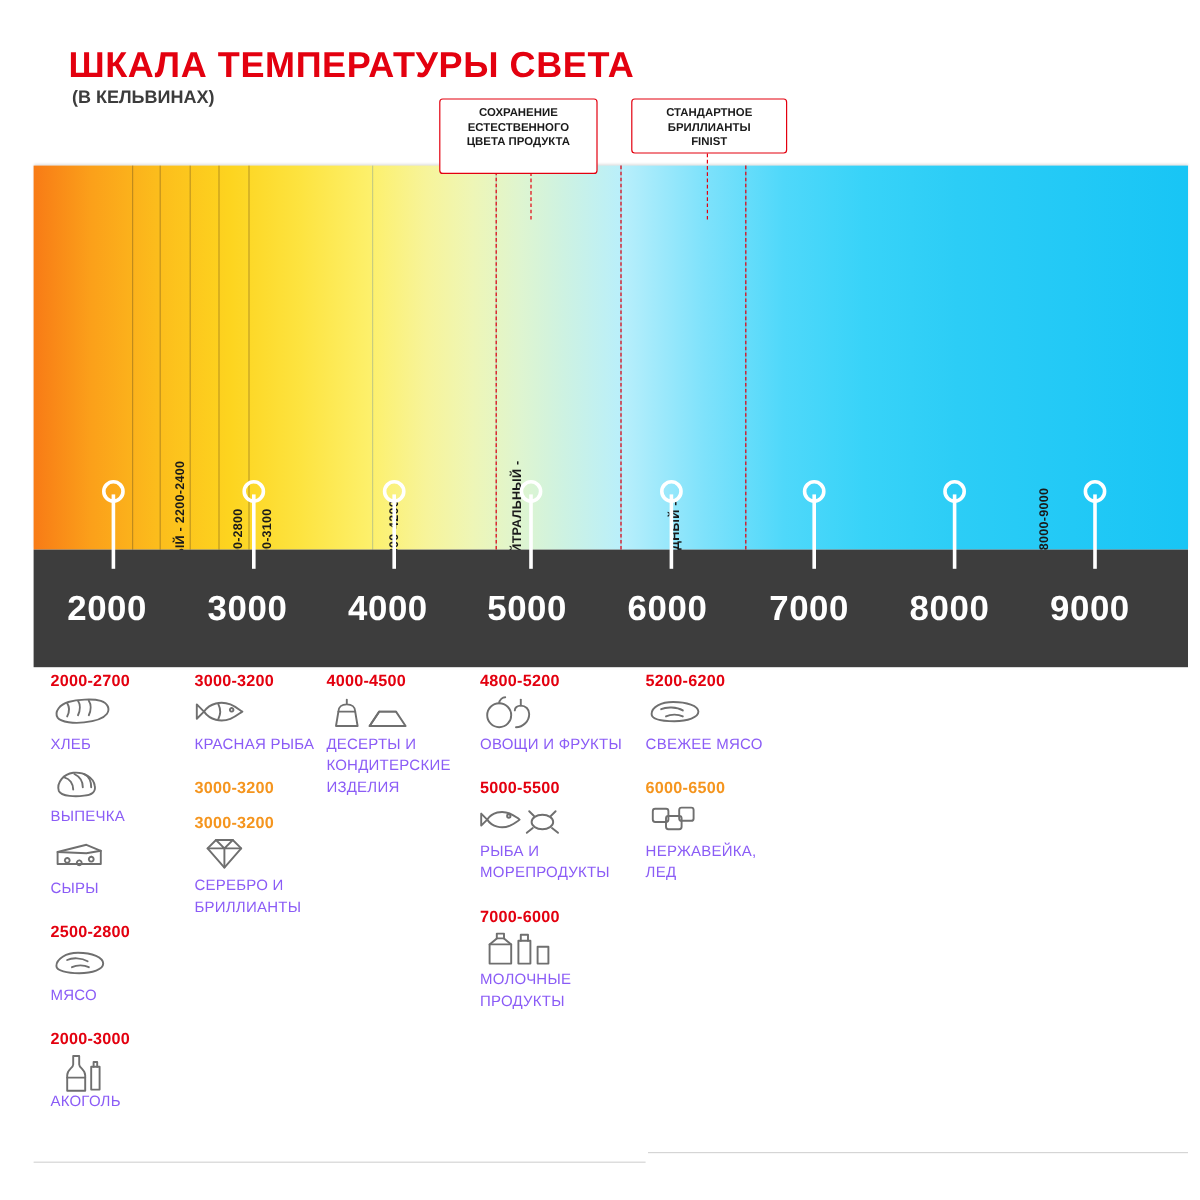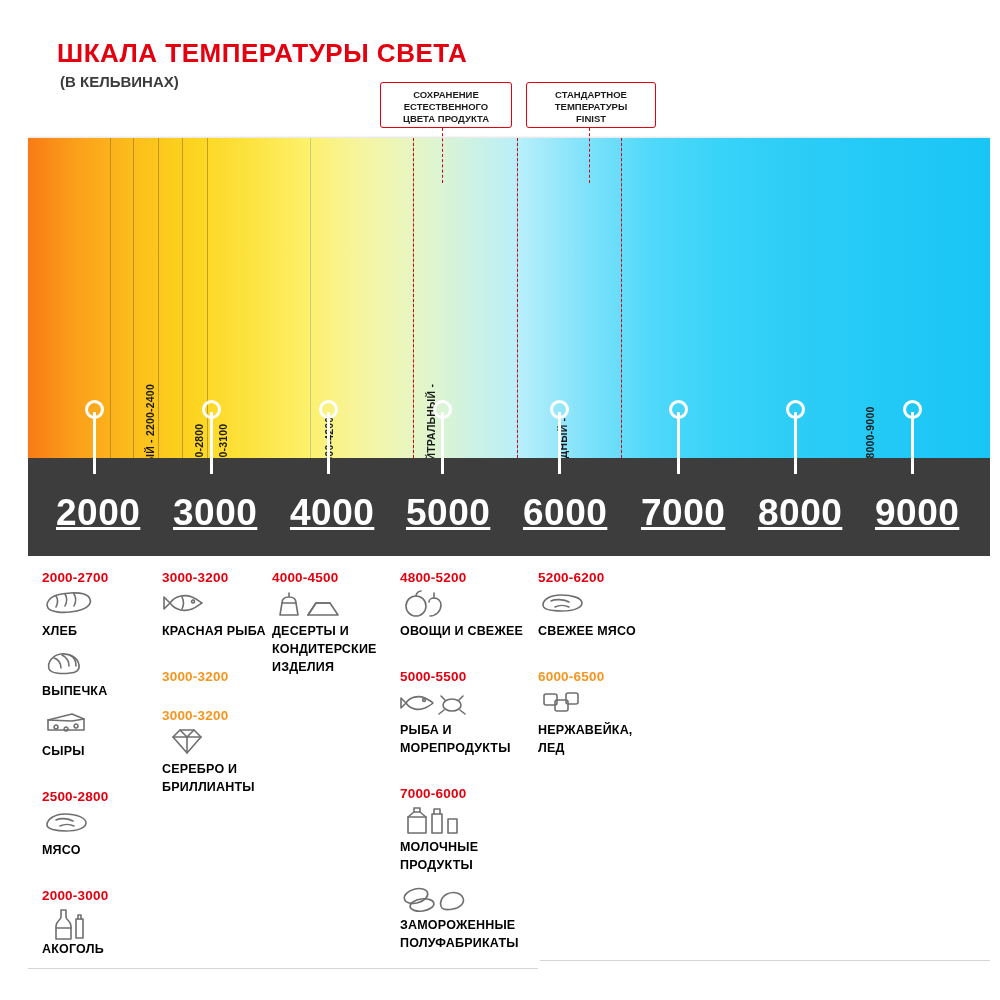--- a/index.html
+++ b/index.html
@@ -10,21 +10,21 @@
     font-family:"Liberation Sans", sans-serif;
     color:#333;
     overflow:hidden;
     position:relative;
   }
   #page { position:relative; width:1000px; height:1000px; }
 
   
   .title {
     position:absolute; left:57px; top:38px;
-    font-size:26px; font-weight:bold; color:#e3000f;
+    font-size:30px; font-weight:bold; color:#e3000f;
     letter-spacing:0.5px;
   }
   .subtitle {
     position:absolute; left:60px; top:73px;
     font-size:15px; font-weight:bold; color:#3c3c3c;
   }
 
   
   .callout {
     position:absolute;
@@ -32,21 +32,21 @@
     background:#ffffff;
     border-radius:3px;
     text-align:center;
     font-size:9.5px;
     font-weight:bold;
     color:#1a1a1a;
     line-height:1.25;
     padding:6px 4px 5px 4px;
     z-index:6;
   }
-  #callout-natural { left:380px; top:82px; width:132px; height:46px; }
+  #callout-natural { left:366px; top:82px; width:132px; height:63px; }
   #callout-finist  { left:526px; top:82px; width:130px; height:46px; }
 
   .callout-stem {
     position:absolute;
     border-left:1.5px dashed #e3000f;
     z-index:5;
   }
 
   
   #band {
@@ -105,43 +105,42 @@
     position:absolute;
     width:19px; height:19px; border-radius:50%;
     border:3px solid #ffffff; background:transparent;
     z-index:3;
   }
   .tick-stem {
     position:absolute; width:3px; background:#ffffff; z-index:2;
   }
   .tick-num {
     position:absolute;
-    font-size:37px; font-weight:bold; color:#ffffff;
+    font-size:29px; font-weight:bold; color:#ffffff;
     letter-spacing:0.5px;
-    text-decoration:underline;
   }
 
   
   #legend { position:absolute; left:0; top:560px; width:1000px; height:420px; }
   .col { position:absolute; top:0; }
   #col1 { left:42px; width:118px; }
   #col2 { left:162px; width:118px; }
   #col3 { left:272px; width:128px; }
   #col4 { left:400px; width:135px; }
   #col5 { left:538px; width:110px; }
 
   .range {
     font-size:13.5px; font-weight:bold; color:#e3000f;
-    margin:10px 0 4px 0; letter-spacing:0.2px;
+    margin:0 0 4px 0; letter-spacing:0.2px;
   }
   .range.orange { color:#f5951e; }
   .item { margin:0 0 10px 0; }
   .item .ico { display:block; height:30px; margin-bottom:2px; }
   .item .cap {
-    font-size:12.5px; font-weight:bold; color:#000000;
+    font-size:12.5px; font-weight:normal; color:#8b5cf6;
     line-height:1.2; letter-spacing:0.2px;
   }
   .gap { height:10px; }
 
   
   .bottom-rule { position:absolute; height:1px; background:#d5d5d5; }
 
   svg { display:block; }
   .st { fill:none; stroke:#6f6f6f; stroke-width:1.6; stroke-linejoin:round; stroke-linecap:round; }
 </style>
@@ -153,21 +152,21 @@
   <div class="title">ШКАЛА ТЕМПЕРАТУРЫ СВЕТА</div>
   <div class="subtitle">(В КЕЛЬВИНАХ)</div>
 
   <div class="callout" id="callout-natural">
     <div>СОХРАНЕНИЕ</div>
     <div>ЕСТЕСТВЕННОГО</div>
     <div>ЦВЕТА ПРОДУКТА</div>
   </div>
   <div class="callout" id="callout-finist">
     <div>СТАНДАРТНОЕ</div>
-    <div>ТЕМПЕРАТУРЫ</div>
+    <div>БРИЛЛИАНТЫ</div>
     <div>FINIST</div>
   </div>
 
   <div id="band">
 
     <div class="vline" style="left:82px;"></div>
     <div class="vline" style="left:105px;"></div>
     <div class="vline" style="left:130px;"></div>
     <div class="vline" style="left:154px;"></div>
     <div class="vline" style="left:179px;"></div>
@@ -352,21 +351,21 @@
     <div class="col" id="col4">
       <div class="range">4800-5200</div>
       <div class="item">
         <span class="ico">
           <svg width="60" height="30" viewBox="0 0 60 30">
               <circle class="st" cx="16" cy="17" r="10"></circle>
               <path class="st" d="M16 7c0-3 3-5 5-5M30 27c6 0 11-5 11-11 0-4-3-7-7-7-3 0-5 2-5 4"></path>
               <path class="st" d="M34 9V4"></path>
             </svg>
         </span>
-        <span class="cap">ОВОЩИ И СВЕЖЕЕ</span>
+        <span class="cap">ОВОЩИ И ФРУКТЫ</span>
       </div>
 
       <div class="gap"></div>
       <div class="range">5000-5500</div>
       <div class="item">
         <span class="ico">
           <svg width="70" height="30" viewBox="0 0 70 30">
               <path class="st" d="M6 15c4-6 12-8 19-5 4 2 7 4 8 5-1 1-4 3-8 5-7 3-15 1-19-5z"></path>
               <path class="st" d="M6 15 1 10v10z"></path>
               <circle class="st" cx="24" cy="12" r="1.4"></circle>
@@ -384,30 +383,20 @@
           <svg width="70" height="30" viewBox="0 0 70 30">
               <path class="st" d="M8 28V12l6-5h6l6 5v16z"></path>
               <path class="st" d="M8 12h18M14 7V3h6v4"></path>
               <path class="st" d="M32 28V9h10v19z"></path>
               <path class="st" d="M34 9V4h6v5"></path>
               <path class="st" d="M48 28V14h9v14z"></path>
             </svg>
         </span>
         <span class="cap">МОЛОЧНЫЕ ПРОДУКТЫ</span>
       </div>
-      <div class="item">
-        <span class="ico">
-          <svg width="70" height="30" viewBox="0 0 70 30">
-              <ellipse class="st" cx="16" cy="13" rx="12" ry="7" transform="rotate(-15 16 13)"></ellipse>
-              <ellipse class="st" cx="22" cy="22" rx="12" ry="6" transform="rotate(-8 22 22)"></ellipse>
-              <path class="st" d="M42 25c-3-4-1-11 5-14 7-3 14-1 16 4 2 5-3 10-10 11-5 1-9 1-11-1z"></path>
-            </svg>
-        </span>
-        <span class="cap">ЗАМОРОЖЕННЫЕ ПОЛУФАБРИКАТЫ</span>
-      </div>
     </div>
 
     <div class="col" id="col5">
       <div class="range">5200-6200</div>
       <div class="item">
         <span class="ico">
           <svg width="52" height="28" viewBox="0 0 52 28">
               <path class="st" d="M5 16c0-6 8-10 18-10 11 0 21 3 21 8 0 5-9 8-20 8-10 0-19-1-19-6z"></path>
               <path class="st" d="M13 12c4-2 13-2 18 1M17 18c4-2 10-2 14 0"></path>
             </svg>

